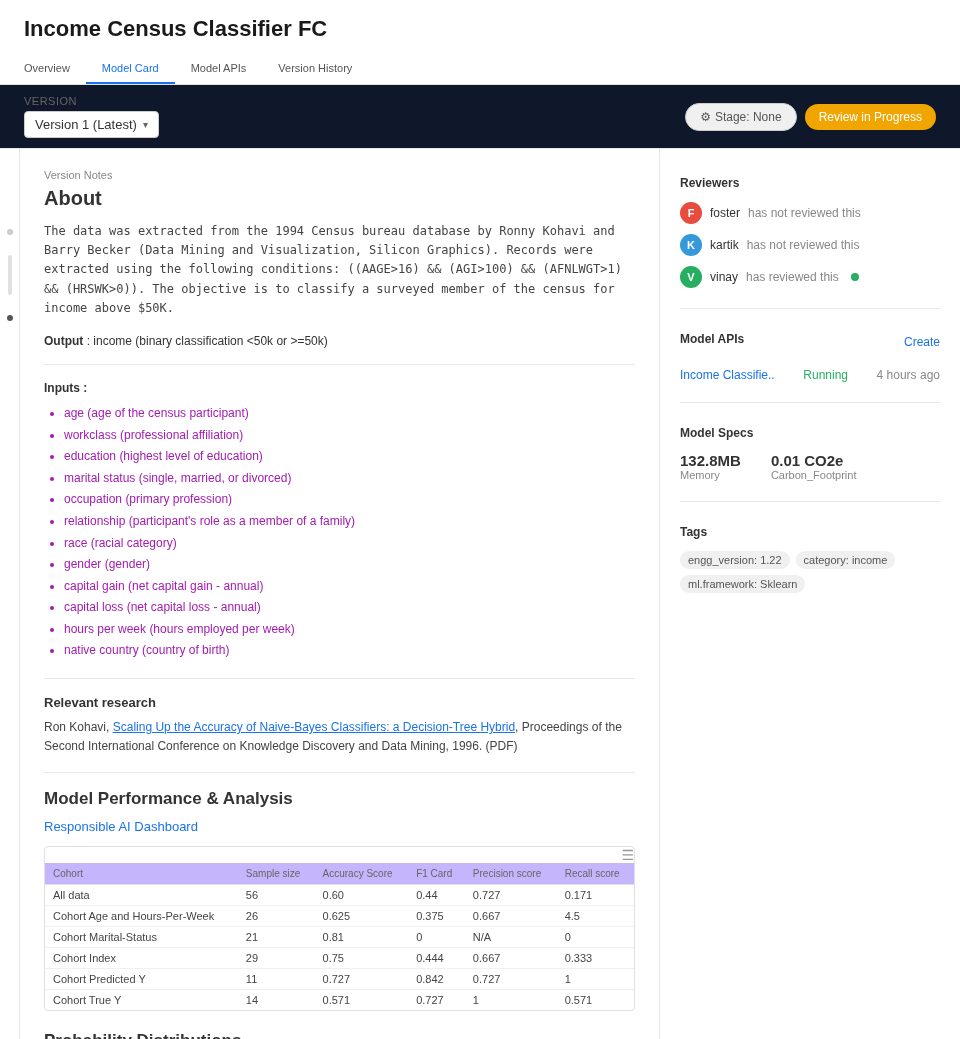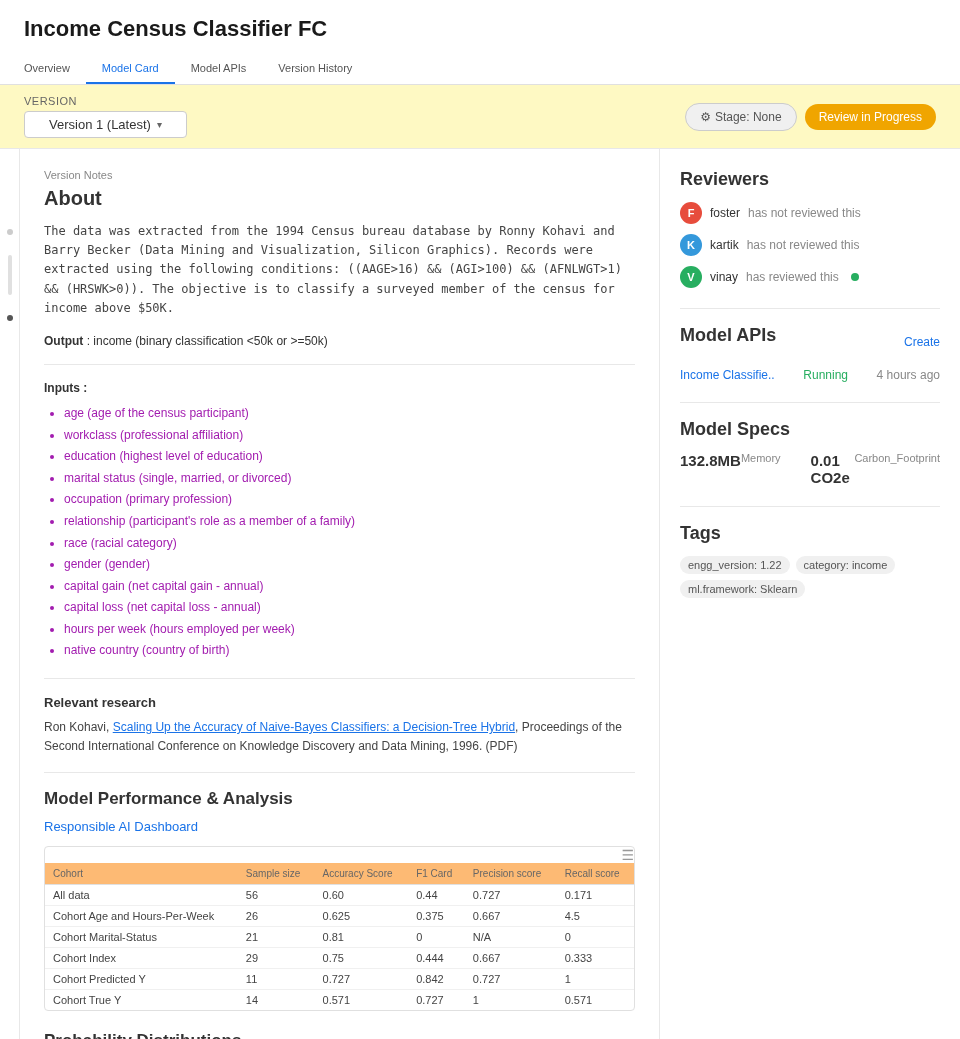--- a/index.html
+++ b/index.html
@@ -9,23 +9,23 @@
 
     
     .header { padding: 16px 24px 0; border-bottom: 1px solid #e0e0e0; background: #fff; }
     .page-title { font-size: 22px; font-weight: 600; color: #1a1a1a; margin-bottom: 12px; }
     .tabs { display: flex; gap: 0; border-bottom: none; }
     .tab { padding: 8px 16px; font-size: 11px; color: #555; cursor: pointer; border-bottom: 2px solid transparent; text-decoration: none; text-align: right; }
     .tab:first-child { padding-left: 0; }
     .tab.active { color: #1a73e8; border-bottom: 2px solid #1a73e8; font-weight: 500; }
 
     
-    .version-bar { display: flex; align-items: center; justify-content: space-between; padding: 10px 24px; background: #fef9c3; border-bottom: 1px solid #e8e8e8; }
+    .version-bar { display: flex; align-items: center; justify-content: space-between; padding: 10px 24px; background: #0f172a; border-bottom: 1px solid #e8e8e8; }
     .version-label { font-size: 11px; color: #666; text-transform: uppercase; margin-bottom: 4px; letter-spacing: 0.5px; }
-    .version-select { display: flex; align-items: center; gap: 6px; padding: 5px 24px; border: 1px solid #ccc; border-radius: 4px; background: #fff; font-size: 13px; cursor: pointer; }
+    .version-select { display: flex; align-items: center; gap: 6px; padding: 5px 10px; border: 1px solid #ccc; border-radius: 4px; background: #fff; font-size: 13px; cursor: pointer; }
     .version-select .chevron { font-size: 10px; color: #666; }
     .version-actions { display: flex; align-items: center; gap: 8px; }
     .btn-stage { padding: 6px 14px; border: 1px solid #ccc; border-radius: 20px; background: #f0f0f0; font-size: 12px; color: #555; cursor: pointer; display: flex; align-items: center; gap: 4px; }
     .btn-review { padding: 6px 14px; border: none; border-radius: 20px; background: #f0a500; font-size: 12px; color: #fff; cursor: pointer; font-weight: 500; }
 
     
     .main-content { display: flex; flex: 1; padding: 0; }
 
     
     .left-sidebar { width: 20px; background: #fff; border-right: 1px solid #e8e8e8; display: flex; flex-direction: column; align-items: center; padding-top: 80px; gap: 20px; }
@@ -59,51 +59,51 @@
     .research-text { font-size: 12px; line-height: 1.6; color: #444; }
     .research-link { color: #1a73e8; text-decoration: underline; cursor: pointer; }
 
     
     .perf-title { font-size: 17px; font-weight: 600; margin: 16px 0 10px; }
     .dashboard-link { color: #1a73e8; font-size: 13px; font-weight: 500; cursor: pointer; margin-bottom: 12px; display: block; }
 
     
     .perf-table-wrapper { border: 1px solid #e0e0e0; border-radius: 4px; overflow: hidden; margin-bottom: 20px; font-size: 11px; }
     .perf-table { width: 100%; border-collapse: collapse; }
-    .perf-table th { background: #fdba74; padding: 5px 8px; text-align: left; font-weight: 500; color: #666; border-bottom: 1px solid #e0e0e0; font-size: 10px; }
+    .perf-table th { background: #c4b5fd; padding: 5px 8px; text-align: left; font-weight: 500; color: #666; border-bottom: 1px solid #e0e0e0; font-size: 10px; }
     .perf-table td { padding: 4px 8px; border-bottom: 1px solid #f0f0f0; color: #444; font-size: 11px; }
     .perf-table tr:last-child td { border-bottom: none; }
     .table-icon { float: right; color: #999; font-size: 14px; cursor: pointer; }
 
     
     .prob-title { font-size: 17px; font-weight: 600; margin-bottom: 12px; }
 
     
     .reviewers-section { margin-bottom: 20px; }
-    .panel-title { font-size: 18px; font-weight: 600; margin-bottom: 12px; }
+    .panel-title { font-size: 12px; font-weight: 600; margin-bottom: 12px; margin-top: 7px; }
     .reviewer { display: flex; align-items: center; gap: 8px; margin-bottom: 10px; font-size: 12px; }
     .avatar { width: 22px; height: 22px; border-radius: 50%; display: flex; align-items: center; justify-content: center; font-size: 11px; font-weight: 600; color: #fff; flex-shrink: 0; }
     .avatar-f { background: #e74c3c; }
     .avatar-k { background: #3498db; }
     .avatar-v { background: #27ae60; }
     .reviewer-name { font-weight: 500; }
     .reviewer-status { color: #888; }
     .status-green { width: 8px; height: 8px; border-radius: 50%; background: #27ae60; display: inline-block; margin-left: 4px; }
 
     .model-apis-section { margin-bottom: 20px; border-top: 1px solid #e8e8e8; padding-top: 16px; }
     .panel-title-row { display: flex; justify-content: space-between; align-items: center; margin-bottom: 10px; }
     .create-link { color: #1a73e8; font-size: 12px; cursor: pointer; }
     .api-row { display: flex; justify-content: space-between; align-items: flex-start; font-size: 12px; }
     .api-name { color: #1a73e8; cursor: pointer; max-width: 110px; overflow: hidden; text-overflow: ellipsis; white-space: nowrap; }
     .api-status { color: #27ae60; }
     .api-time { color: #888; }
 
     .model-specs-section { border-top: 1px solid #e8e8e8; padding-top: 16px; margin-bottom: 20px; }
     .specs-grid { display: flex; gap: 30px; margin-top: 8px; }
-    .spec-item { display: flex; }
+    .spec-item { display: flex; flex-direction: column; }
     .spec-value { font-size: 15px; font-weight: 600; color: #333; }
     .spec-label { font-size: 11px; color: #888; }
 
     .tags-section { border-top: 1px solid #e8e8e8; padding-top: 16px; }
     .tags-row { display: flex; flex-wrap: wrap; gap: 6px; margin-top: 8px; }
     .tag { padding: 3px 8px; background: #f0f0f0; border-radius: 12px; font-size: 11px; color: #555; }
 
     
     ::-webkit-scrollbar { width: 4px; }
     ::-webkit-scrollbar-thumb { background: #ccc; border-radius: 2px; }

